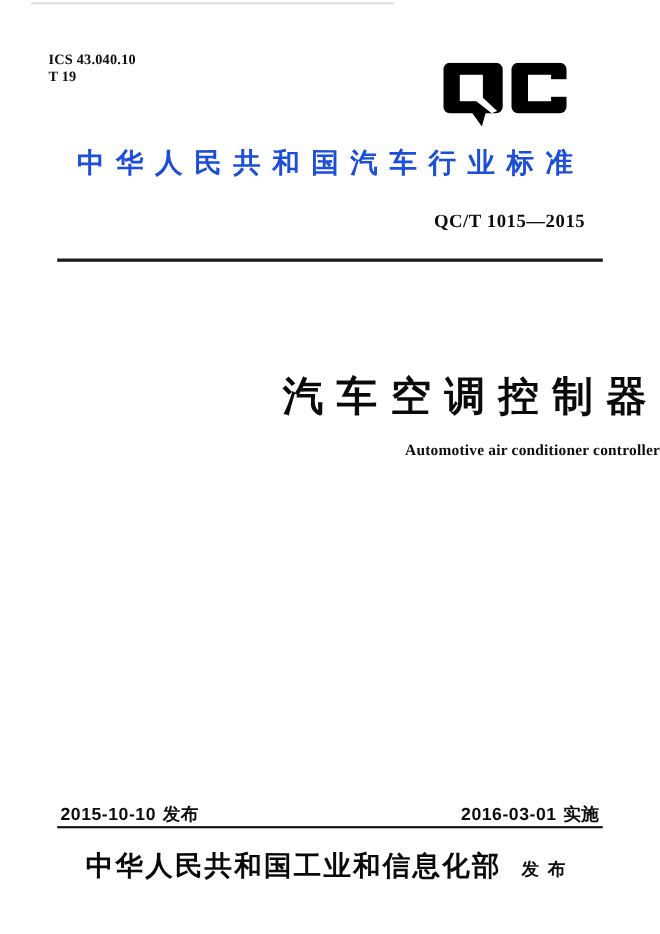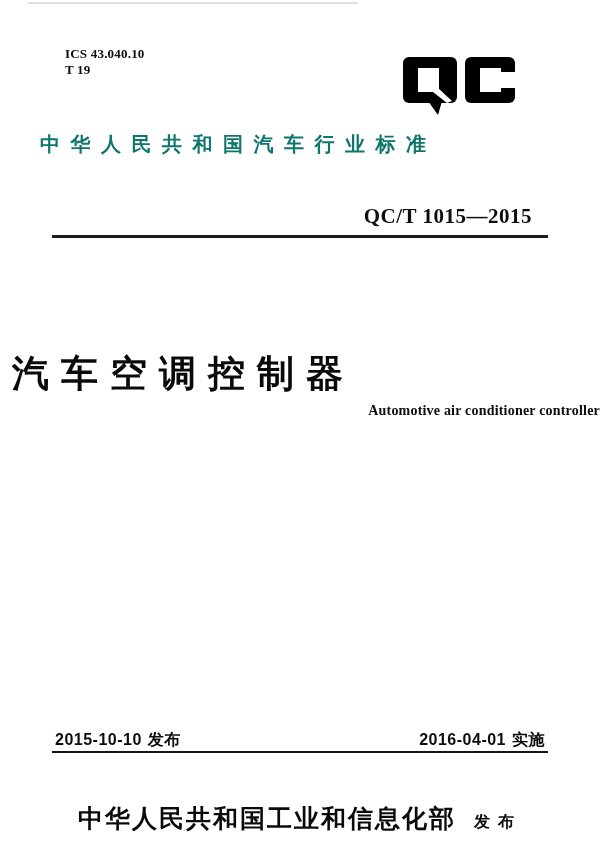--- a/index.html
+++ b/index.html
@@ -14,21 +14,21 @@
   }
   .scan-line-top {
     position: absolute;
     top: 2px; left: 28px;
     width: 330px; height: 2px;
     background: #d8d8d8;
     opacity: .8;
   }
   .ics-block {
     position: absolute;
-    top: 46px; left: 65px;
+    top: 46px; left: 44px;
     font-family: "Liberation Serif", "DejaVu Serif", serif;
     font-weight: bold;
     font-size: 13px;
     line-height: 16px;
     letter-spacing: .2px;
   }
   .qc-logo {
     position: absolute;
     top: 57px; left: 403px;
     width: 114px; height: 58px;
@@ -36,46 +36,46 @@
   .qc-logo svg { display: block; }
   .visually-hidden {
     position: absolute;
     width: 1px; height: 1px;
     overflow: hidden;
     clip: rect(0 0 0 0);
     white-space: nowrap;
   }
   .std-body-title {
     position: absolute;
-    top: 131px; left: 40px;
-    font-size: 20px;
+    top: 131px; left: 70px;
+    font-size: 25px;
     font-weight: bold;
     letter-spacing: 10.5px;
     white-space: nowrap;
-    color: #0f766e;
+    color: #1d4ed8;
   }
   .std-number {
     position: absolute;
-    top: 204px; right: 68px;
+    top: 191px; right: 68px;
     font-family: "Liberation Serif", "DejaVu Serif", serif;
     font-weight: bold;
-    font-size: 21px;
+    font-size: 17px;
     letter-spacing: .5px;
   }
   .rule-top {
     position: absolute;
     top: 235px; left: 52px;
     width: 496px; height: 3px;
     background: #1c1c1c;
   }
   .title-cn {
     position: absolute;
-    top: 349px; left: 0;
+    top: 336px; left: 0;
     width: 100%;
-    text-align: left;
+    text-align: right;
     font-size: 37px;
     font-weight: bold;
     letter-spacing: 12px;
     text-indent: 12px;
     white-space: nowrap;
     color: #0a0a0a;
   }
   .title-en {
     position: absolute;
     top: 403px; left: 0;
@@ -111,21 +111,20 @@
     justify-content: center;
     align-items: baseline;
     gap: 18px;
     white-space: nowrap;
   }
   .issuer-name {
     font-size: 25px;
     font-weight: bold;
     letter-spacing: 2px;
     color: #0a0a0a;
-    margin-top: 32px;
   }
   .issuer-action {
     font-size: 16px;
     font-weight: bold;
     letter-spacing: 8px;
   }
 </style>
 </head>
 <body>
 
@@ -162,21 +161,21 @@
   <div class="title-cn">汽车空调控制器</div>
 
   <div class="title-en">Automotive air conditioner controller</div>
 
   <div class="dates-row">
     <div class="date-group">
       <span>2015-10-10</span>
       <span>发布</span>
     </div>
     <div class="date-group">
-      <span>2016-04-01</span>
+      <span>2016-03-01</span>
       <span>实施</span>
     </div>
   </div>
 
   <div class="rule-bottom"></div>
 
   <div class="issuer-row">
     <span class="issuer-name">中华人民共和国工业和信息化部</span>
     <span class="issuer-action">发布</span>
   </div>

